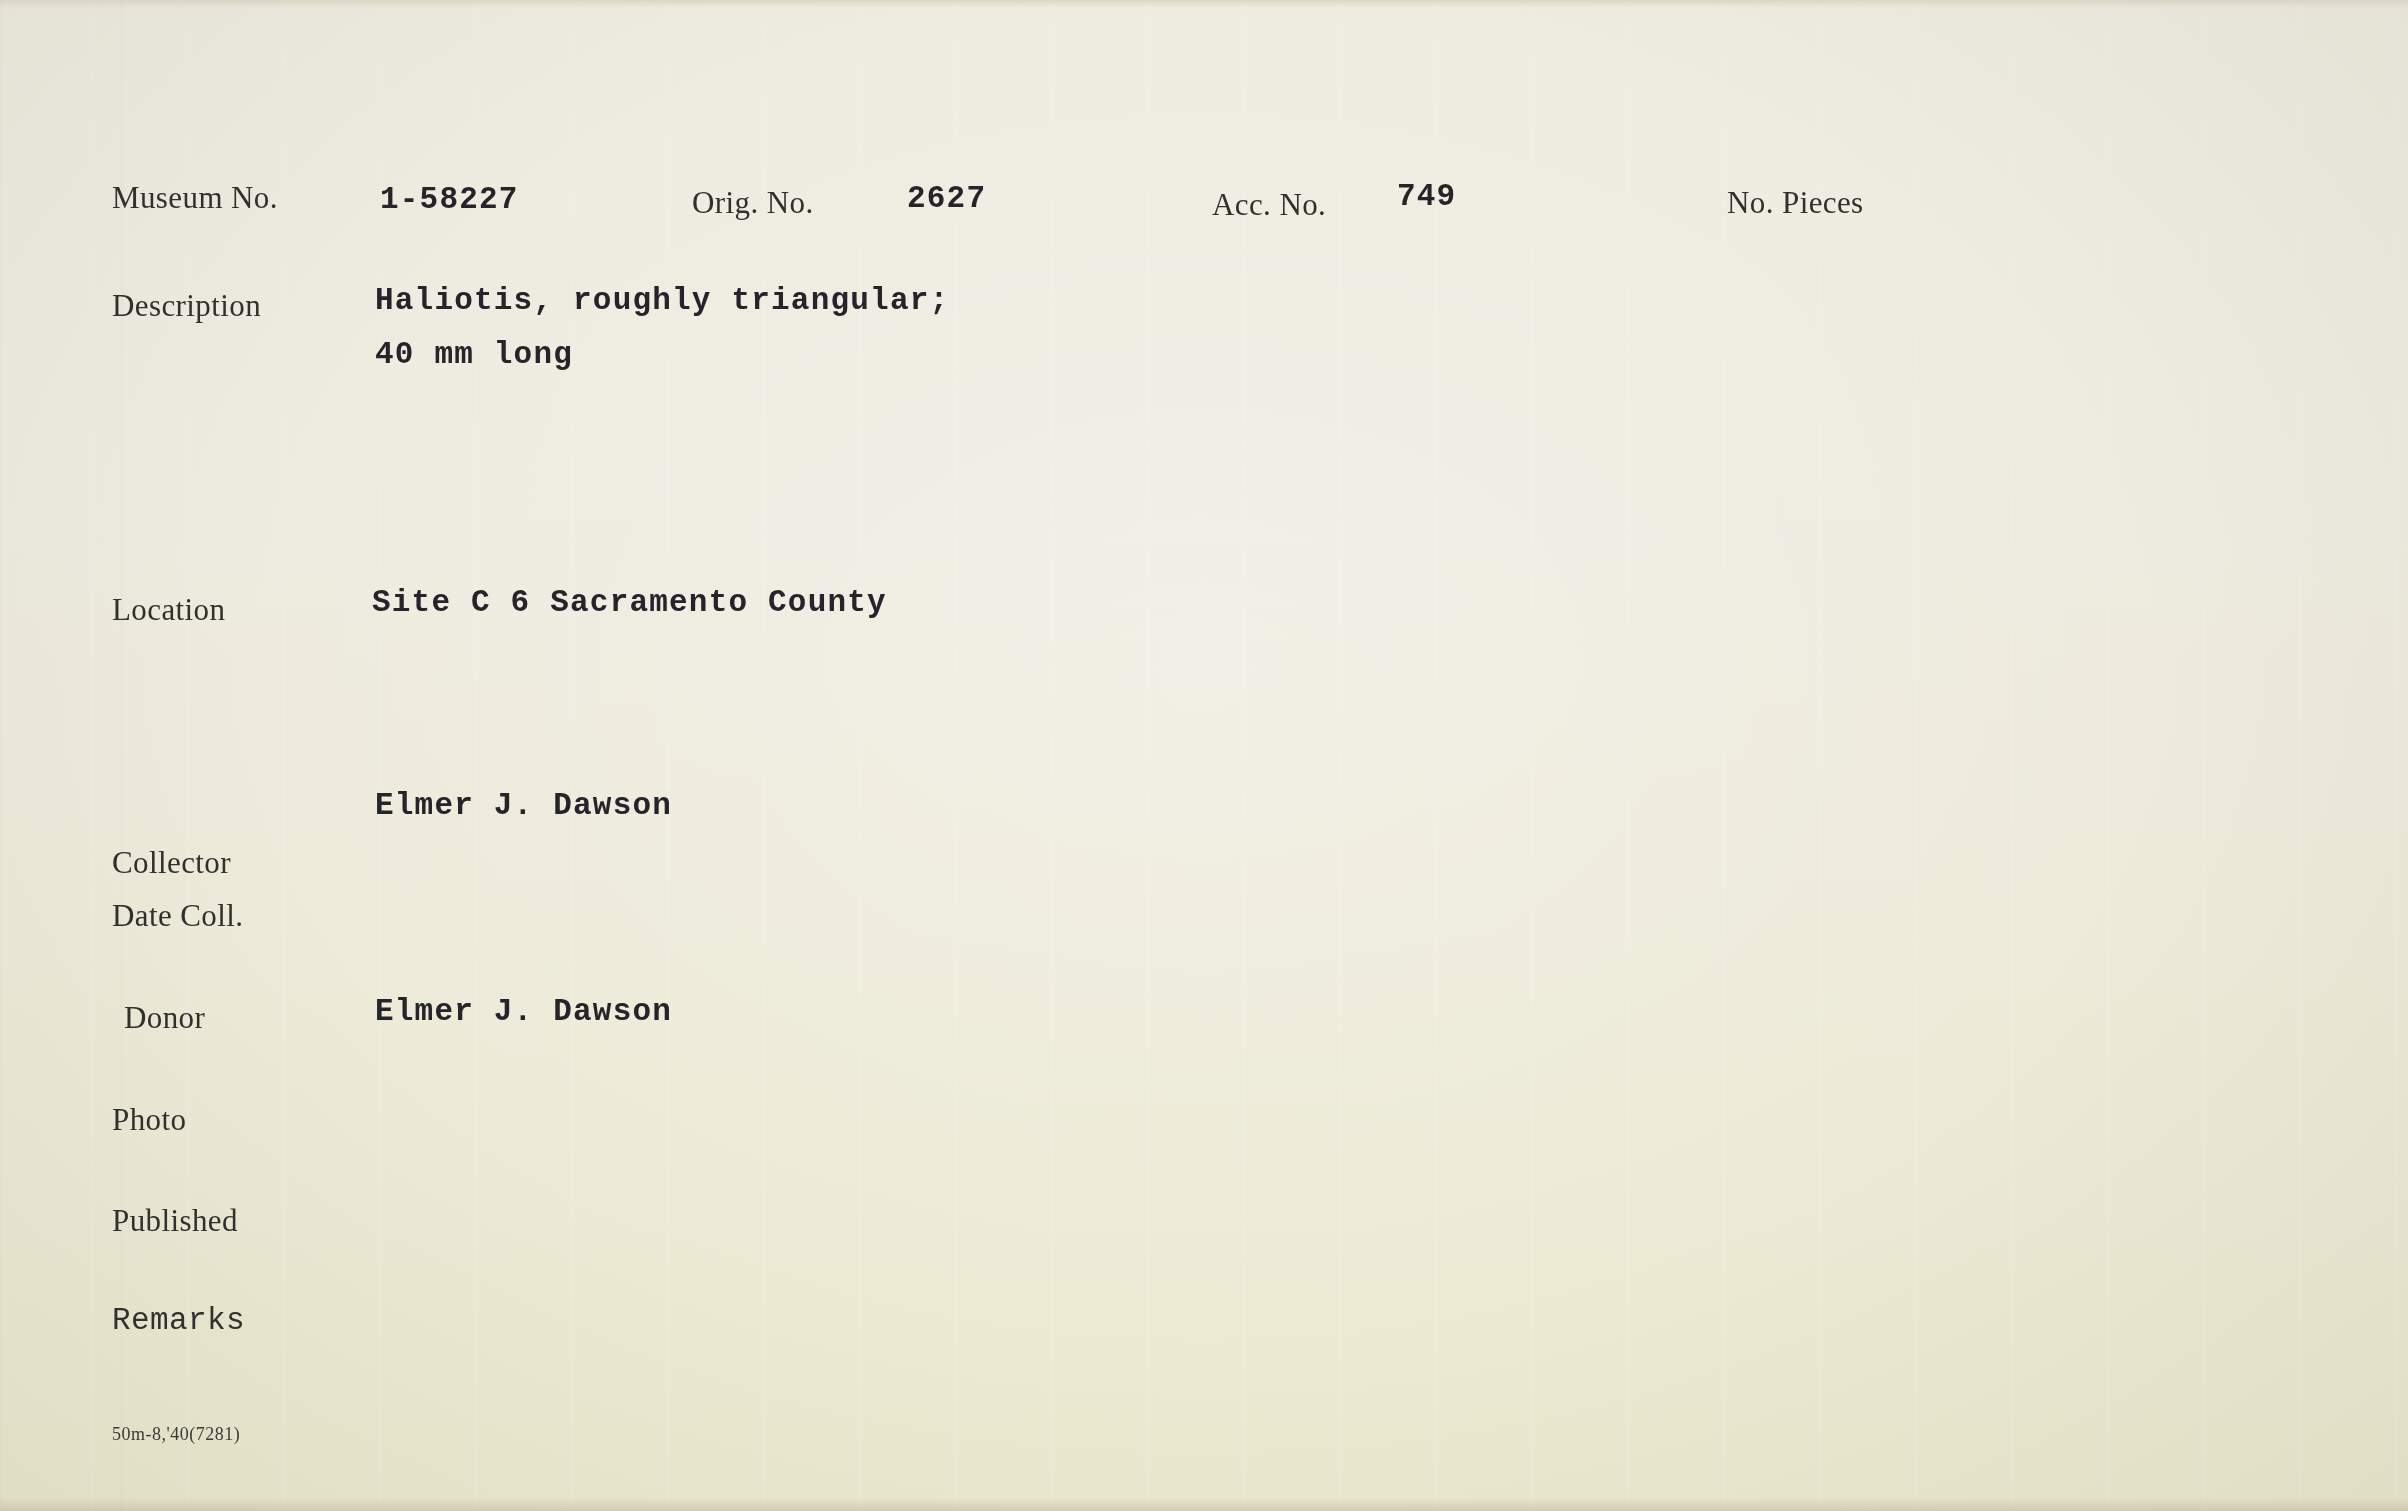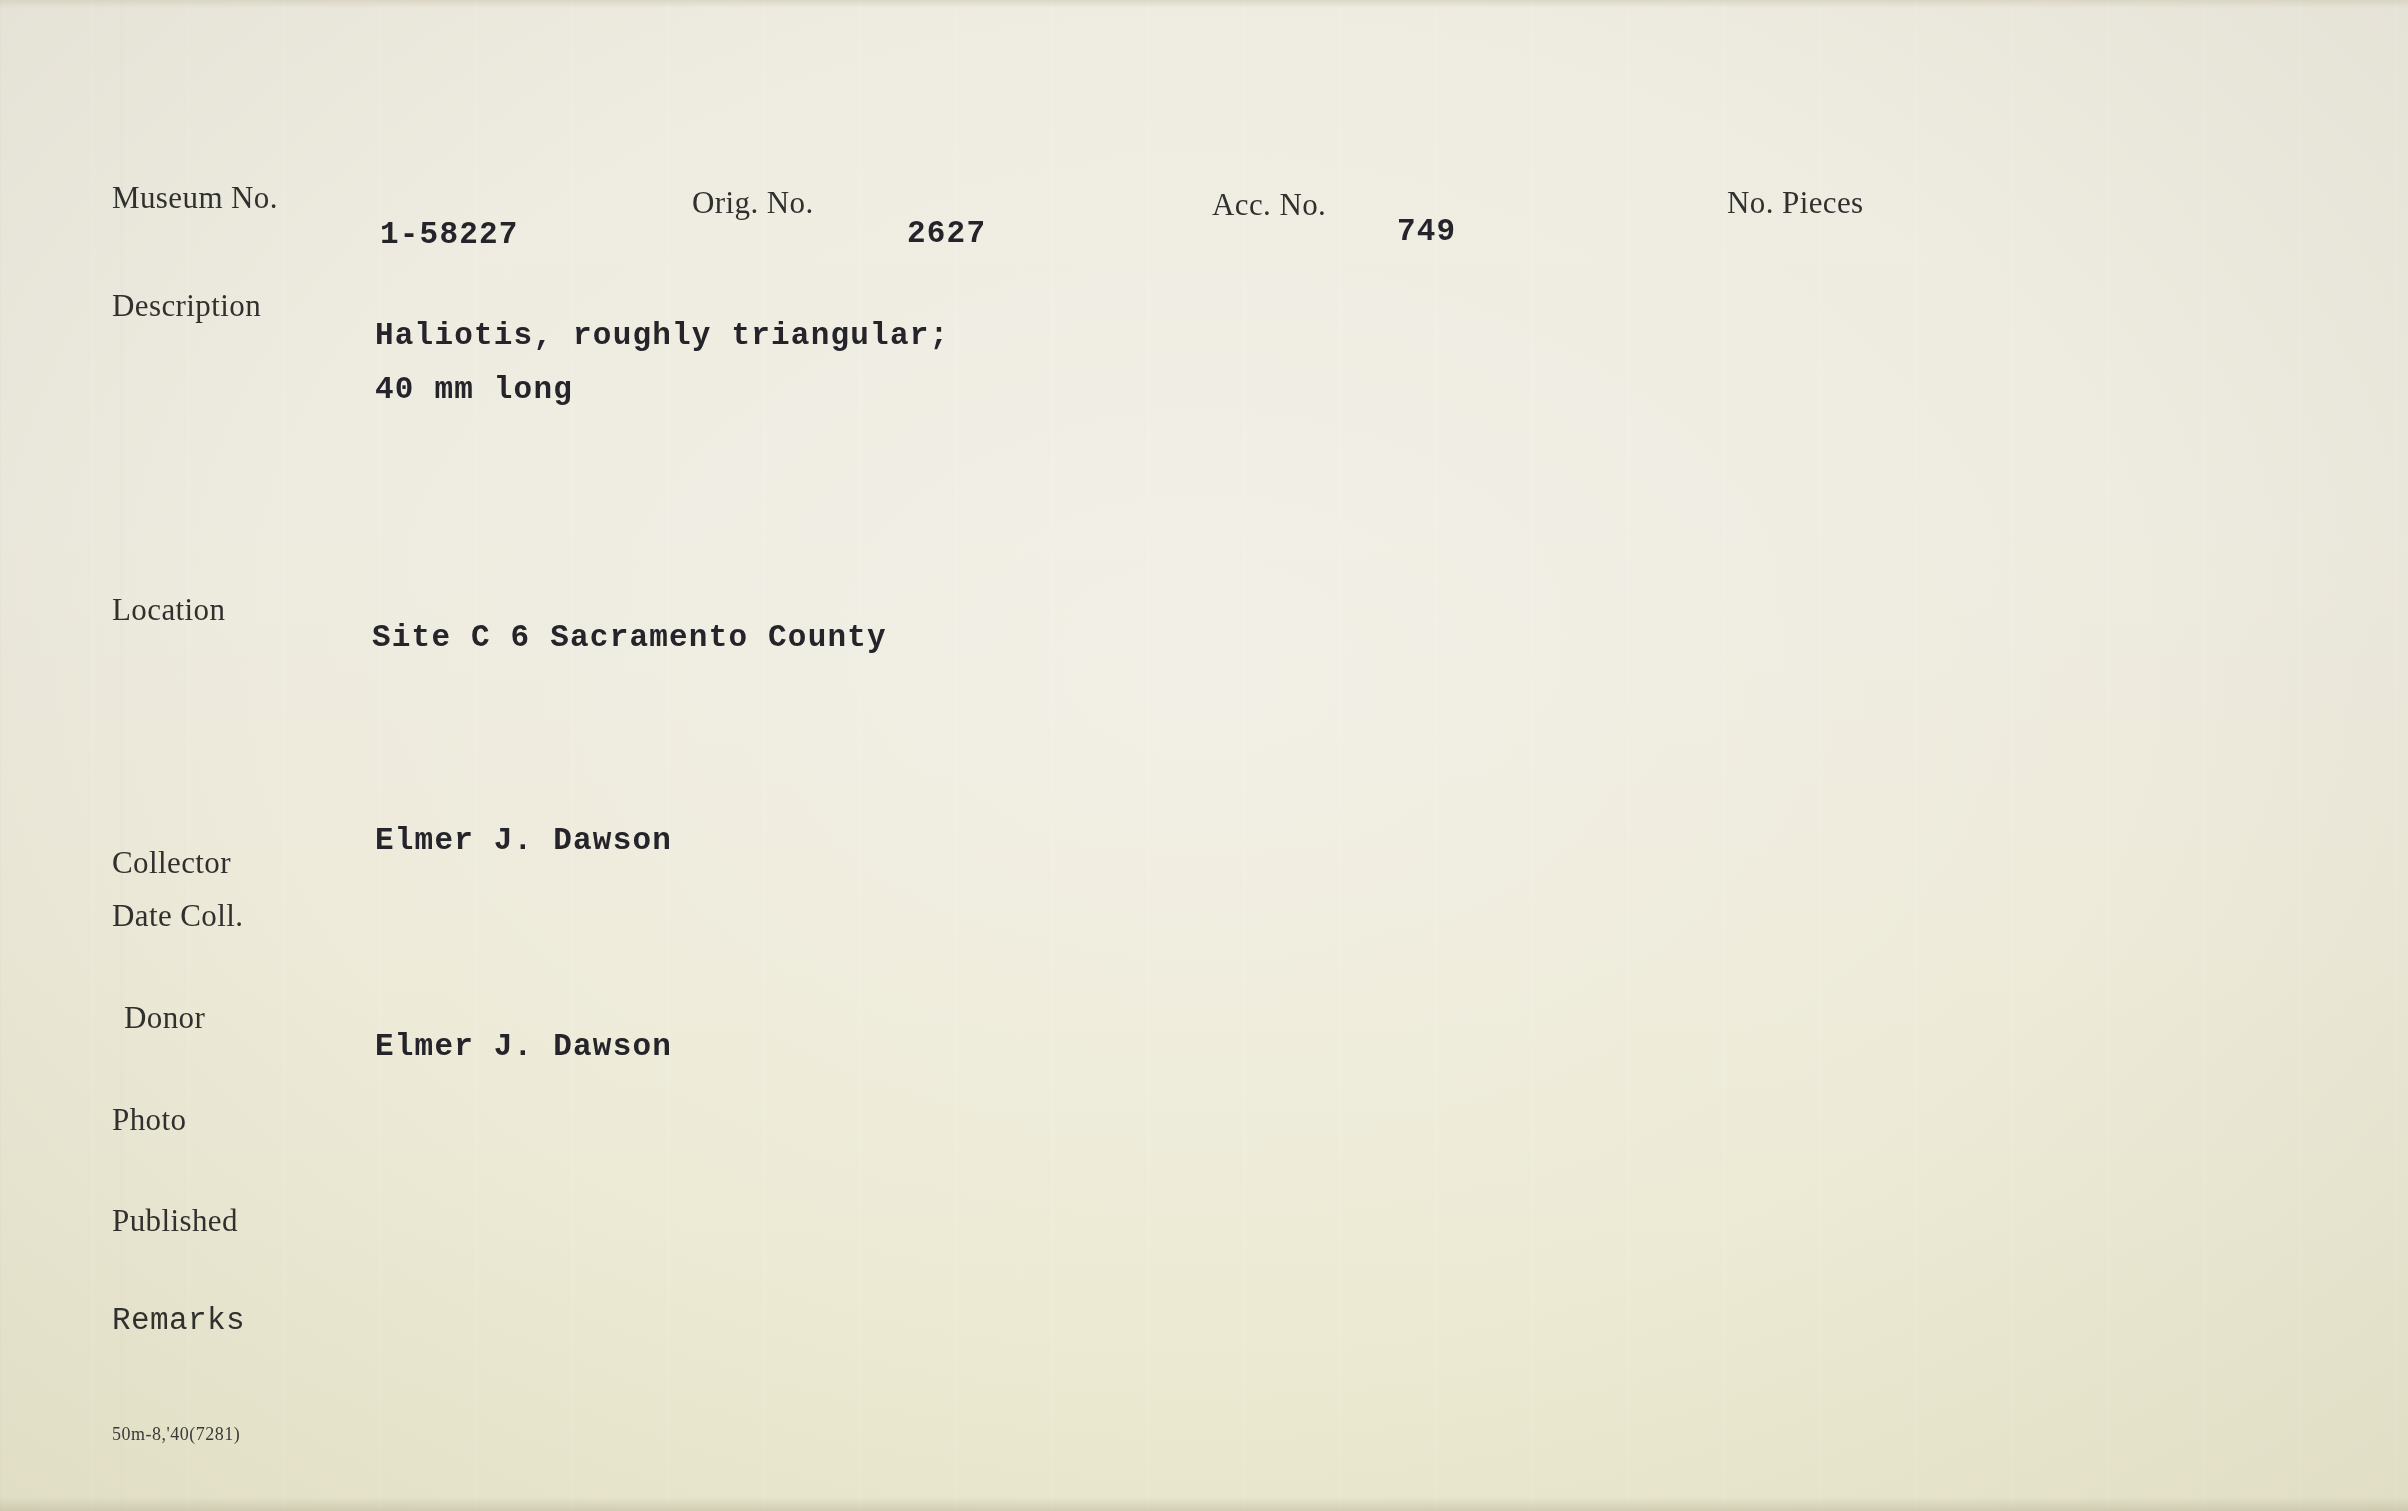--- a/index.html
+++ b/index.html
@@ -81,21 +81,20 @@
     white-space: nowrap;
   }
   .value {
     position: absolute;
     font-family: "Liberation Mono", monospace;
     font-size: 31px;
     font-weight: bold;
     letter-spacing: 1.2px;
     color: #24242a;
     white-space: pre;
-    margin-top: 35px;
   }
 
   .footer {
     position: absolute;
     left: 112px;
     top: 1424px;
     font-family: "Liberation Serif", serif;
     font-size: 18px;
     letter-spacing: 0.5px;
     color: #3a3a38;

